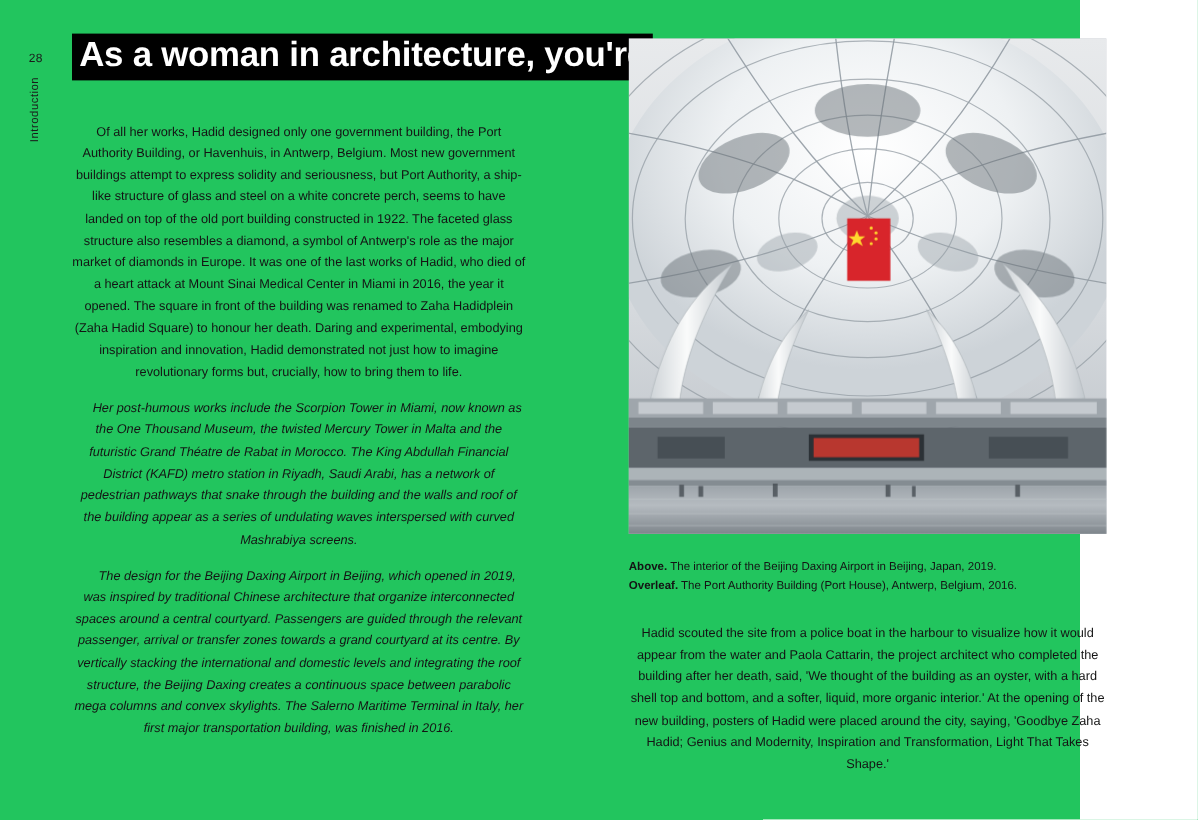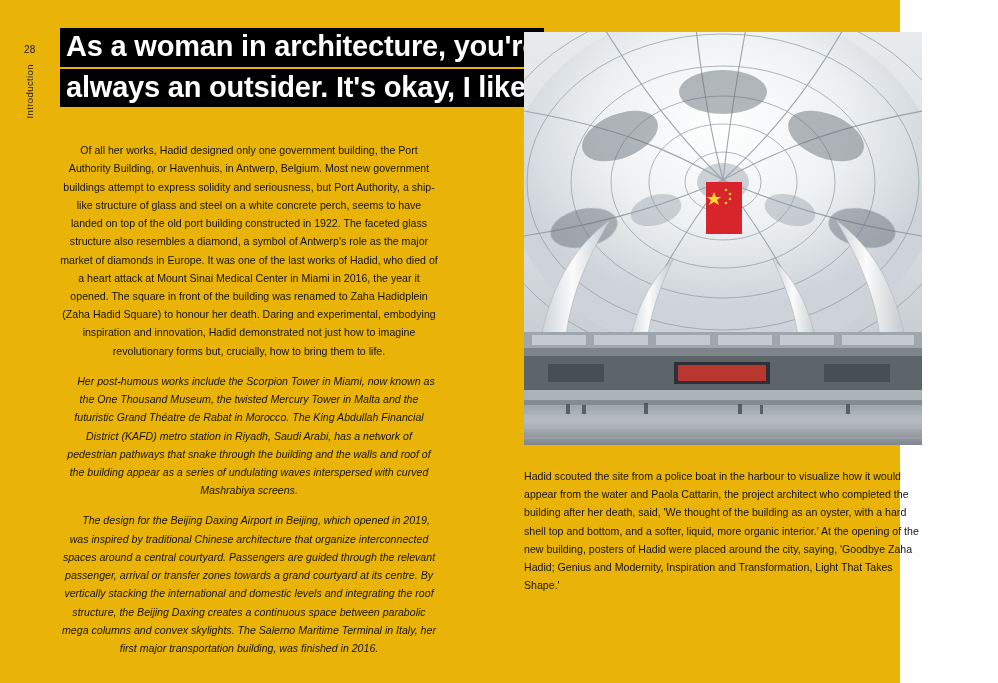--- a/index.html
+++ b/index.html
@@ -11,21 +11,21 @@
     width: 998px;
     height: 683px;
     font-family: "Liberation Sans", sans-serif;
     color: #1a1a1a;
     overflow: hidden;
   }
   .spread {
     position: relative;
     width: 900px;
     height: 683px;
-    background: #eab308;
+    background: #22c55e;
   }
 
   
   .folio-left {
     position: absolute;
     left: 24px;
     top: 44px;
     font-size: 10px;
     letter-spacing: 0.3px;
     color: #1a1a1a;
@@ -138,38 +138,37 @@
     color: #141414;
   }
   .caption b { font-weight: bold; }
 
   .right-body {
     margin-top: 22px;
     font-size: 10.6px;
     line-height: 1.72;
     color: #141414;
   }
-  .right-body p { margin: 0; }
+  .right-body p { margin: 0; text-align: center; }
 </style>
 </head>
 <body>
 
 <div class="spread">
 
   <div class="folio-left">28</div>
   <div class="running-left">Introduction</div>
 
   <div class="folio-right">29</div>
   <div class="running-right">Zaha Hadid</div>
 
   <div class="left-page">
 
     <div class="pullquote">
       <div class="hl">As a woman in architecture, you're</div>
-      <div class="hl">always an outsider. It's okay, I like</div>
     </div>
 
     <div class="body-col">
       <p>Of all her works, Hadid designed only one government building, the Port Authority Building, or Havenhuis, in Antwerp, Belgium. Most new government buildings attempt to express solidity and seriousness, but Port Authority, a ship-like structure of glass and steel on a white concrete perch, seems to have landed on top of the old port building constructed in 1922. The faceted glass structure also resembles a diamond, a symbol of Antwerp's role as the major market of diamonds in Europe. It was one of the last works of Hadid, who died of a heart attack at Mount Sinai Medical Center in Miami in 2016, the year it opened. The square in front of the building was renamed to Zaha Hadidplein (Zaha Hadid Square) to honour her death. Daring and experimental, embodying inspiration and innovation, Hadid demonstrated not just how to imagine revolutionary forms but, crucially, how to bring them to life.</p>
       <p>Her post-humous works include the Scorpion Tower in Miami, now known as the One Thousand Museum, the twisted Mercury Tower in Malta and the futuristic Grand Théatre de Rabat in Morocco. The King Abdullah Financial District (KAFD) metro station in Riyadh, Saudi Arabi, has a network of pedestrian pathways that snake through the building and the walls and roof of the building appear as a series of undulating waves interspersed with curved Mashrabiya screens.</p>
       <p>The design for the Beijing Daxing Airport in Beijing, which opened in 2019, was inspired by traditional Chinese architecture that organize interconnected spaces around a central courtyard. Passengers are guided through the relevant passenger, arrival or transfer zones towards a grand courtyard at its centre. By vertically stacking the international and domestic levels and integrating the roof structure, the Beijing Daxing creates a continuous space between parabolic mega columns and convex skylights. The Salerno Maritime Terminal in Italy, her first major transportation building, was finished in 2016.</p>
     </div>
 
   </div>
 
@@ -284,20 +283,28 @@
           <rect x="42" y="372" width="4" height="10"></rect>
           <rect x="58" y="373" width="4" height="9"></rect>
           <rect x="120" y="371" width="4" height="11"></rect>
           <rect x="214" y="372" width="4" height="10"></rect>
           <rect x="236" y="373" width="3" height="9"></rect>
           <rect x="322" y="372" width="4" height="10"></rect>
         </g>
       </svg>
     </div>
 
+    <div class="caption">
+      <div>
+        <b>Above.</b><span> The interior of the Beijing Daxing Airport in Beijing, Japan, 2019.</span>
+      </div>
+      <div>
+        <b>Overleaf.</b><span> The Port Authority Building (Port House), Antwerp, Belgium, 2016.</span>
+      </div>
+    </div>
 
     <div class="right-body">
       <p>Hadid scouted the site from a police boat in the harbour to visualize how it would appear from the water and Paola Cattarin, the project architect who completed the building after her death, said, 'We thought of the building as an oyster, with a hard shell top and bottom, and a softer, liquid, more organic interior.' At the opening of the new building, posters of Hadid were placed around the city, saying, 'Goodbye Zaha Hadid; Genius and Modernity, Inspiration and Transformation, Light That Takes Shape.'</p>
     </div>
 
   </div>
 
 </div>
 
 </body></html>

